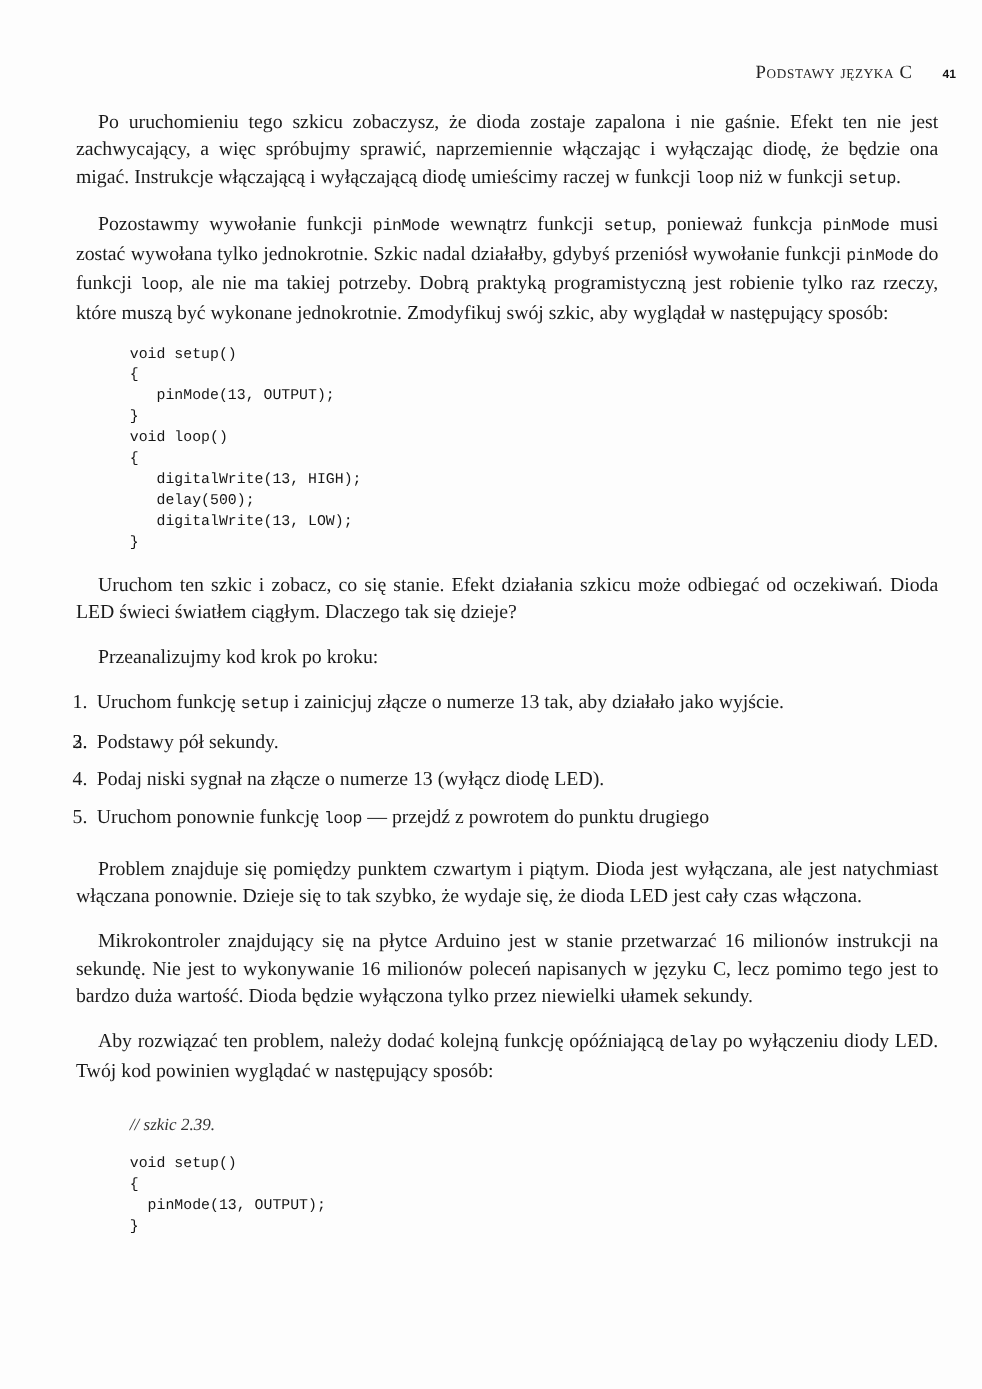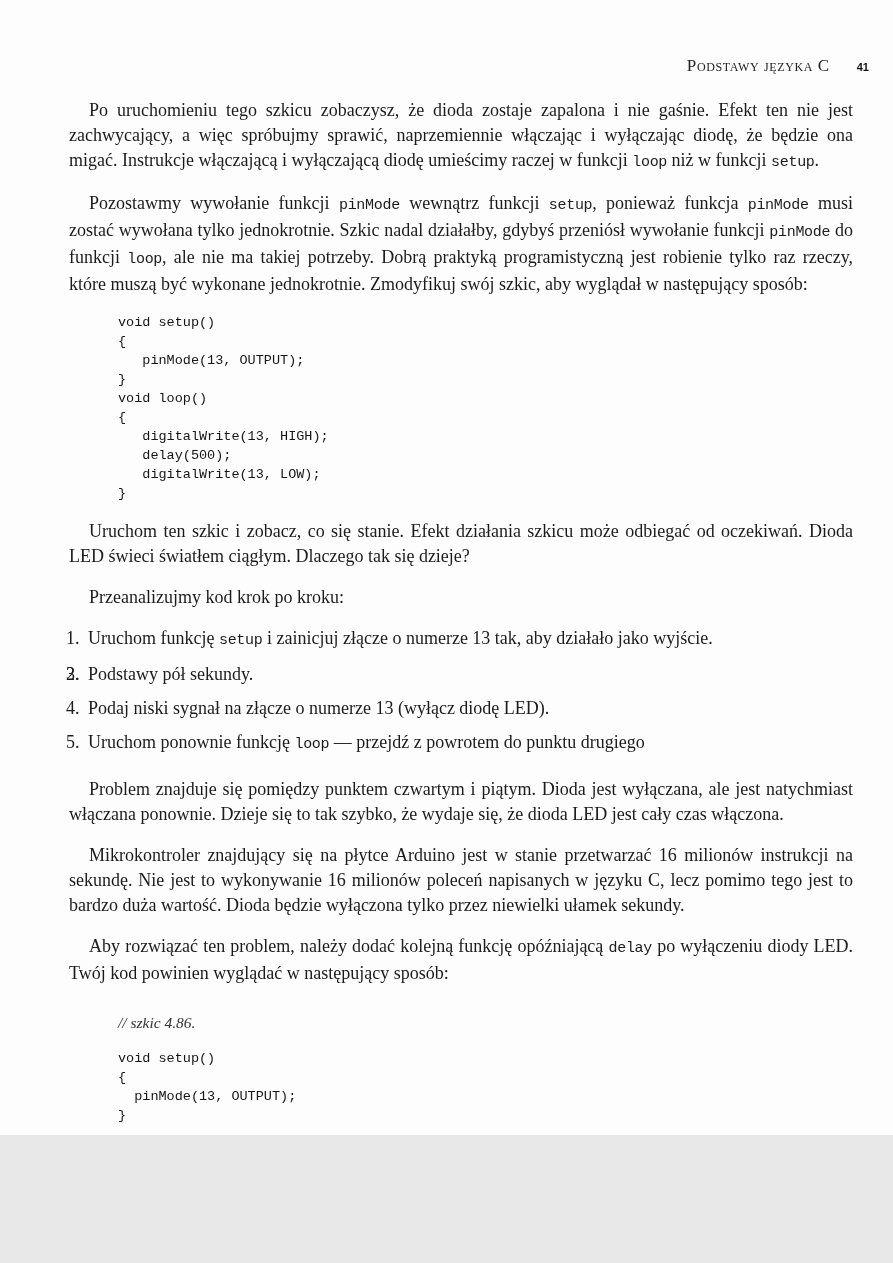--- a/index.html
+++ b/index.html
@@ -1,19 +1,19 @@
 <!DOCTYPE html>
 <html lang="pl"><head>
 <meta charset="utf-8">
 <style>
   html, body { margin: 0; padding: 0; background: #e8e8e8; }
   .page {
     position: relative;
     width: 893px;
-    height: 1135px;
+    height: 1263px;
     margin: 0 auto;
     background: #fdfdfd;
     color: #1b1b1b;
     font-family: "Liberation Serif", "DejaVu Serif", serif;
     overflow: hidden;
     box-sizing: border-box;
   }
   .content {
     position: absolute;
     top: 56px;
@@ -135,21 +135,21 @@
         <span class="num">5.</span><span class="item-text"><span>Uruchom ponownie funkcję </span><span class="code">loop</span><span> — przejdź z powrotem do punktu drugiego</span><br></span>
       </div>
     </div>
 
     <p class="para after-list"><span>Problem znajduje się pomiędzy punktem czwartym i piątym. Dioda jest wyłączana, ale jest natychmiast włączana ponownie. Dzieje się to tak szybko, że wydaje się, że dioda LED jest cały czas włączona.</span></p>
 
     <p class="para"><span>Mikrokontroler znajdujący się na płytce Arduino jest w stanie przetwarzać 16 milionów instrukcji na sekundę. Nie jest to wykonywanie 16 milionów poleceń napisanych w języku C, lecz pomimo tego jest to bardzo duża wartość. Dioda będzie wyłączona tylko przez niewielki ułamek sekundy.</span></p>
 
     <p class="para"><span>Aby rozwiązać ten problem, należy dodać kolejną funkcję opóźniającą </span><span class="code">delay</span><span> po wyłączeniu diody LED. Twój kod powinien wyglądać w następujący sposób:</span></p>
 
-    <div class="code-comment">// szkic 4.86.</div>
+    <div class="code-comment">// szkic 2.39.</div>
 
     <pre class="codeblock last">void setup()
 {
   pinMode(13, OUTPUT);
 }</pre>
 
   </div>
 </div>
 
 </body></html>

